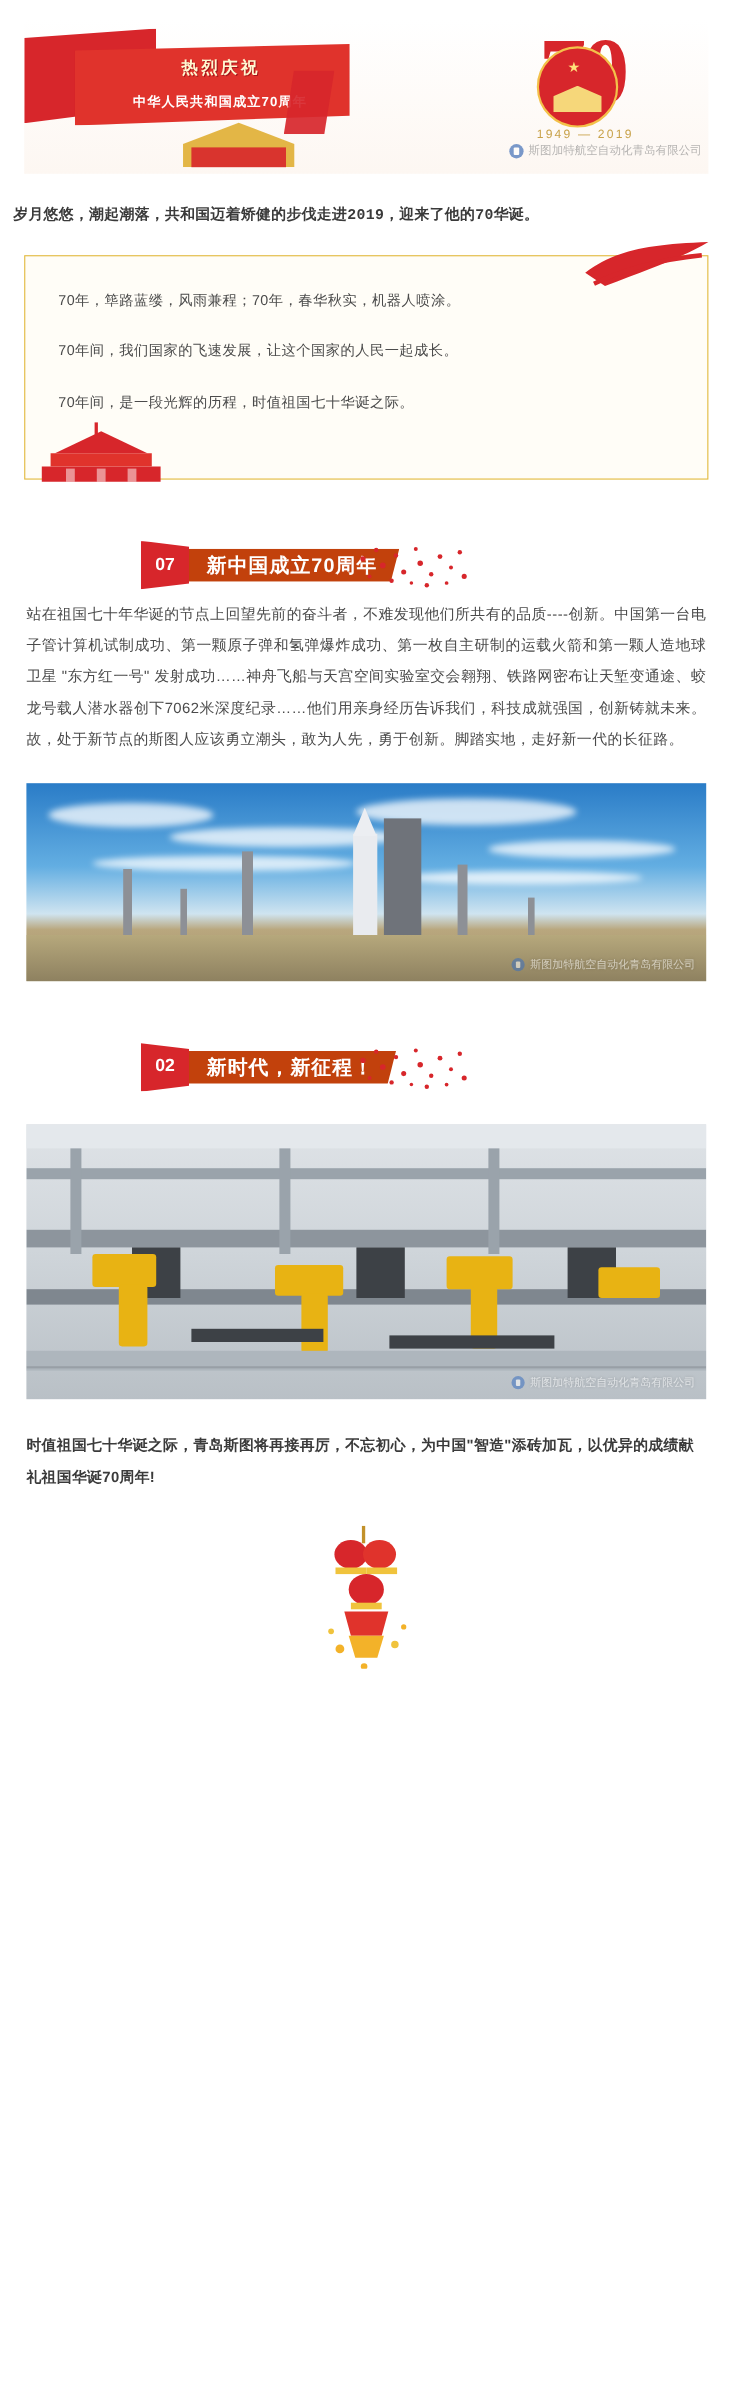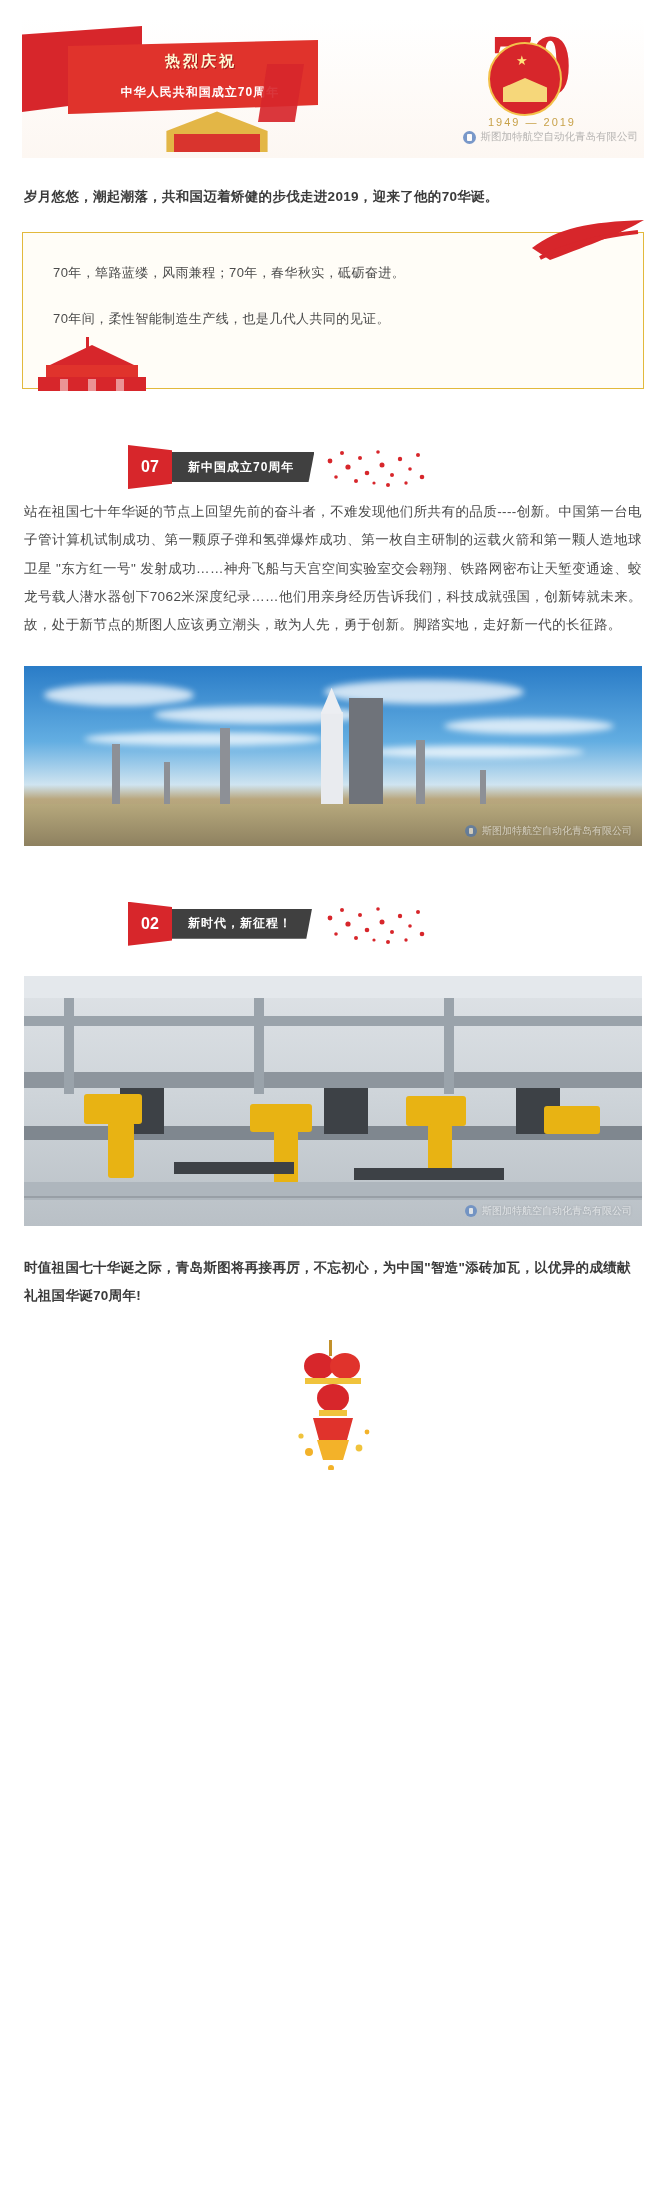--- a/index.html
+++ b/index.html
@@ -83,23 +83,24 @@
     position:absolute;right:6px;bottom:14px;display:flex;align-items:center;gap:5px;opacity:.62;
   }
   .hero-logo .lg{
     width:13px;height:13px;border-radius:50%;background:#2a5fb0;position:relative;flex:0 0 auto;
   }
   .hero-logo .lg:after{content:"";position:absolute;left:4px;top:3px;width:5px;height:7px;background:#fff;border-radius:1px;}
   .hero-logo span{font-size:10.5px;color:#8a8a8a;white-space:nowrap;}
 
   
   .p-lead{
-    margin:26px 24px 0 24px;
+    margin:26px 24px 0 12px;
     font-size:13.5px;font-weight:bold;color:#3a3a3a;line-height:1.9;
     letter-spacing:.3px;
+    font-family:Liberation Mono, monospace;
   }
   .body-p{
     margin:5px 24px 0 24px;
     font-size:13.5px;color:#4a4a4a;line-height:2.1;letter-spacing:.4px;
     text-align:justify;
   }
 
   
   .quote-wrap{position:relative;margin:22px 22px 0 22px;}
   .quote-box{
@@ -127,23 +128,23 @@
     position:absolute;left:128px;top:0;display:flex;align-items:center;
   }
   .sec-num{
     width:44px;height:44px;background:#d7262b;color:#fff;
     display:flex;align-items:center;justify-content:center;
     font-size:16px;font-weight:bold;
     clip-path:polygon(0 0,100% 12%,100% 88%,0 100%);
     position:relative;z-index:2;
   }
   .sec-label{
-    margin-left:-2px;height:30px;background:#404040;color:#fff;
+    margin-left:-2px;height:30px;background:#c2410c;color:#fff;
     display:flex;align-items:center;padding:0 20px 0 18px;
-    font-size:12px;font-weight:bold;letter-spacing:1px;
+    font-size:18px;font-weight:bold;letter-spacing:1px;
     clip-path:polygon(0 0,100% 0,96% 100%,0 100%);
   }
   .sec-dots{position:absolute;left:322px;top:2px;width:110px;height:44px;}
 
   
   .figure{margin:26px 24px 0 24px;position:relative;}
   .rocket{
     height:180px;position:relative;overflow:hidden;
     background:linear-gradient(180deg,#2a7cc7 0%,#63aee2 42%,#cfe4f0 66%,#b9a77e 74%,#9c8f68 100%);
   }
@@ -213,22 +214,23 @@
   </div>
 
   <div class="p-lead">岁月悠悠，潮起潮落，共和国迈着矫健的步伐走进2019，迎来了他的70华诞。</div>
 
   <div class="quote-wrap">
     <svg class="quote-brush" viewBox="0 0 120 46">
       <path d="M4 30 C30 10 60 4 116 2 C92 16 64 26 22 42 Z" fill="#d7262b"></path>
       <path d="M12 40 C40 26 72 18 110 14" stroke="#d7262b" stroke-width="4" fill="none"></path>
     </svg>
     <div class="quote-box">
-      <p>70年，筚路蓝缕，风雨兼程；70年，春华秋实，砥砺奋进。</p>
-      <p>70年间，柔性智能制造生产线，也是几代人共同的见证。</p>
+      <p>70年，筚路蓝缕，风雨兼程；70年，春华秋实，机器人喷涂。</p>
+      <p>70年间，我们国家的飞速发展，让这个国家的人民一起成长。</p>
+      <p>70年间，是一段光辉的历程，时值祖国七十华诞之际。</p>
     </div>
     <svg class="quote-gate" viewBox="0 0 120 62">
       <path d="M6 58 L6 44 L114 44 L114 58 Z" fill="#d7262b"></path>
       <path d="M14 44 L14 32 L106 32 L106 44 Z" fill="#e0332c"></path>
       <path d="M18 32 L60 12 L102 32 Z" fill="#d7262b"></path>
       <rect x="54" y="4" width="3" height="12" fill="#d7262b"></rect>
       <rect x="28" y="46" width="8" height="12" fill="#fff" opacity=".5"></rect>
       <rect x="56" y="46" width="8" height="12" fill="#fff" opacity=".5"></rect>
       <rect x="84" y="46" width="8" height="12" fill="#fff" opacity=".5"></rect>
     </svg>

